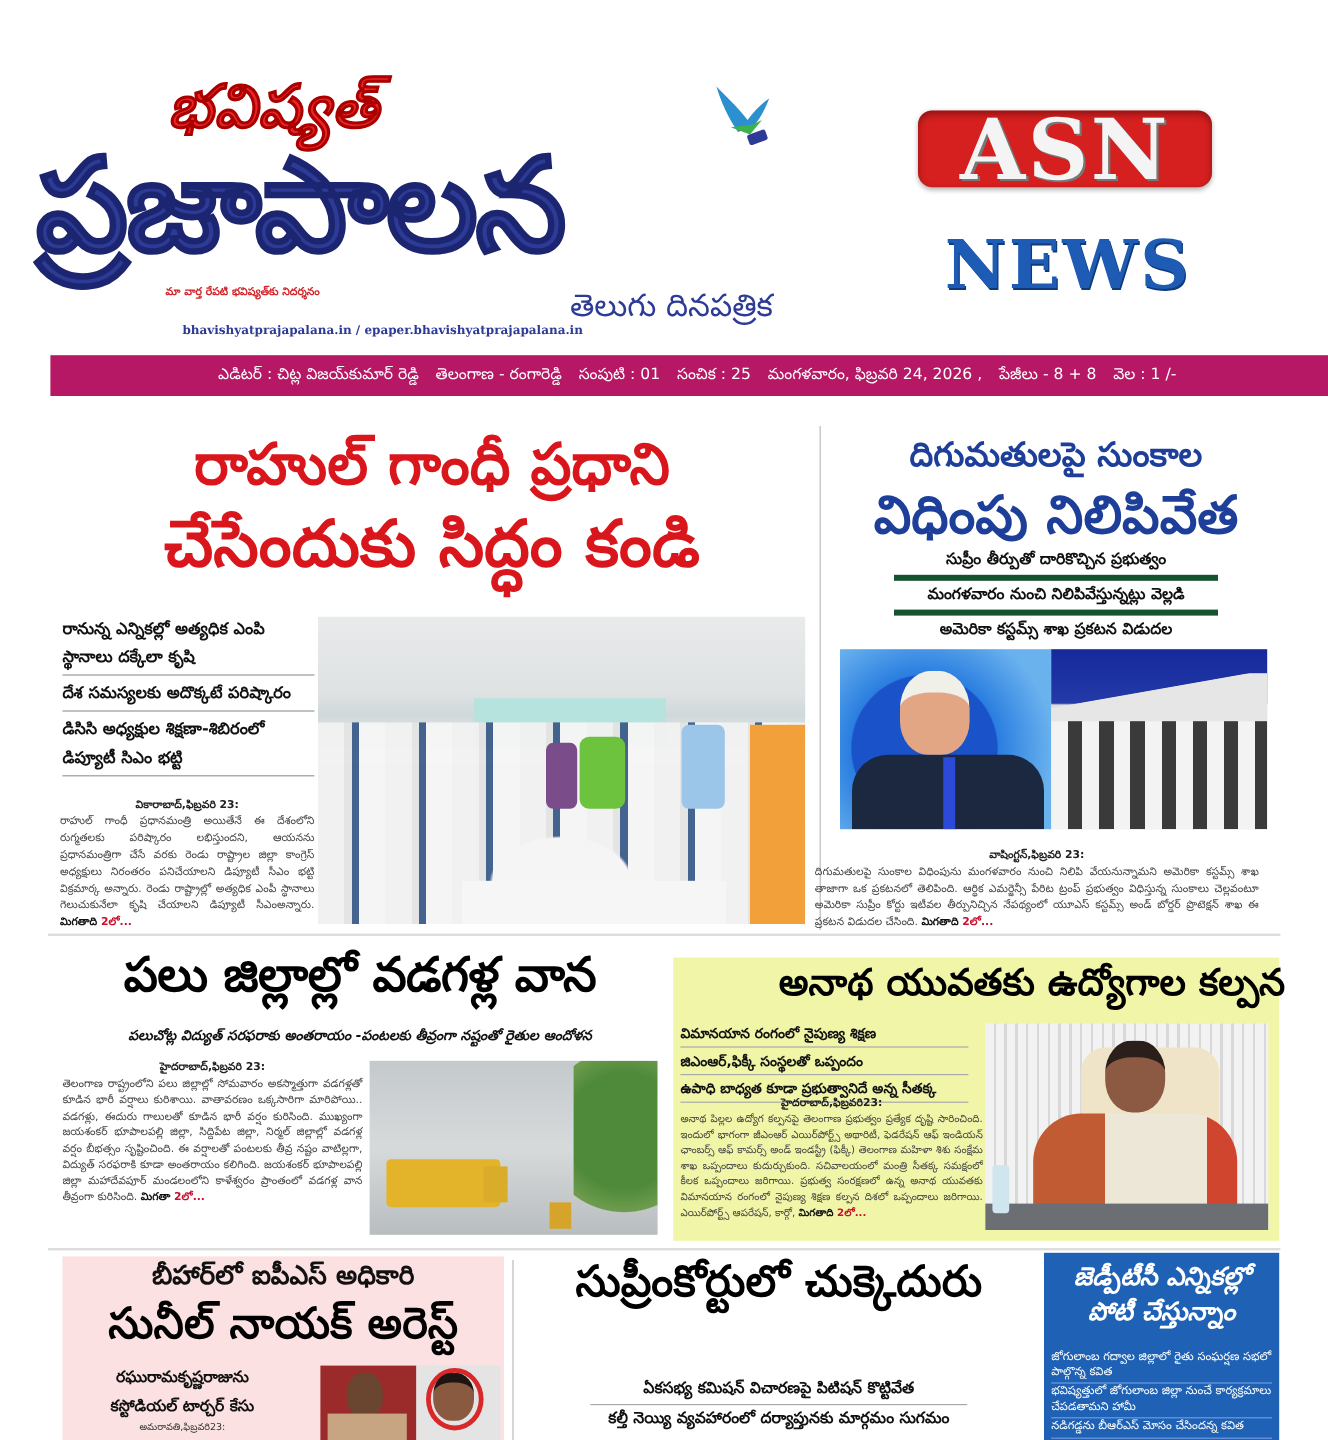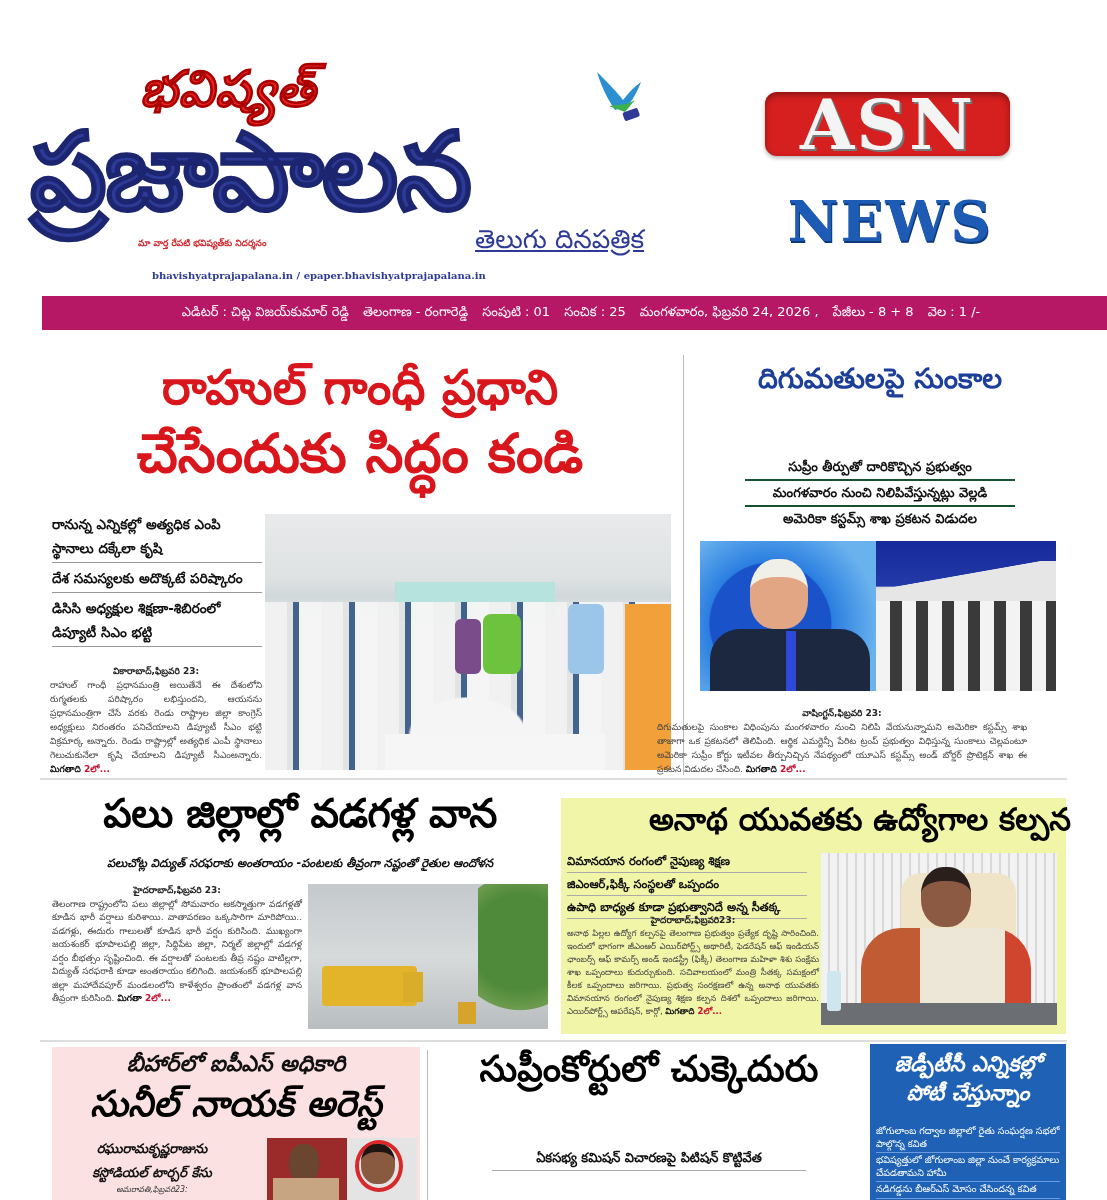--- a/index.html
+++ b/index.html
@@ -6,21 +6,21 @@
   html, body { width: 1107px; height: 1200px; background: #ffffff; overflow: hidden; }
   body { font-family: "DejaVu Sans", sans-serif; color: #111; position: relative; }
 
   
   .masthead { position: absolute; left: 0; top: 0; width: 1107px; height: 290px; }
   .logo-top { position: absolute; left: 140px; top: 60px; font-size: 50px; font-weight: bold; color: #e8262a;
               -webkit-text-stroke: 1px #a00; letter-spacing: 1px; font-style: italic; }
   .logo-main { position: absolute; left: 30px; top: 118px; font-size: 108px; font-weight: bold; color: #2d3a96;
                line-height: 1; letter-spacing: -2px; -webkit-text-stroke: 2px #1c2670; }
   .logo-tagline { position: absolute; left: 138px; top: 238px; font-size: 9px; color: #d3252a; font-weight: bold; }
-  .logo-sub { position: absolute; left: 475px; top: 224px; font-size: 26px; color: #2d3a96; text-decoration: underline; }
+  .logo-sub { position: absolute; left: 475px; top: 240px; font-size: 26px; color: #2d3a96; }
   .logo-url { position: absolute; left: 152px; top: 270px; font-size: 10px; color: #2d3a96; font-weight: bold;
               font-family: "DejaVu Serif", serif; }
   .bird { position: absolute; left: 595px; top: 70px; width: 50px; height: 58px; }
 
   .asn-box { position: absolute; left: 765px; top: 92px; width: 245px; height: 64px; background: #d61f1f;
              border-radius: 12px; box-shadow: 0 3px 6px rgba(0,0,0,0.35) inset, 0 2px 4px rgba(0,0,0,0.3);
              display: flex; align-items: center; justify-content: center; }
   .asn-text { font-family: "DejaVu Serif", serif; font-weight: bold; font-size: 70px; color: #f4f4f4;
               letter-spacing: 2px; text-shadow: 2px 2px 0 #777; }
   .news-text { position: absolute; left: 770px; top: 188px; width: 240px; text-align: center;
@@ -57,32 +57,32 @@
   .lead-body { position: absolute; left: 50px; top: 664px; width: 212px; font-size: 9px; line-height: 14px; color: #444; text-align: justify; }
   .dateline { font-weight: bold; text-align: center; color: #222; font-size: 9px; }
   .more { font-weight: bold; color: #111; }
   .more .red { color: #c8102e; }
 
   
   .r-headline { position: absolute; left: 690px; top: 362px; width: 380px; text-align: center; color: #1d3f9a; font-weight: bold; }
   .r-headline .l1 { font-size: 28px; display: block; }
   .r-headline .l2 { font-size: 44px; display: block; margin-top: 2px; }
   .r-subs { position: absolute; left: 745px; top: 455px; width: 270px; text-align: center; }
-  .r-subs .s { font-size: 13px; font-weight: bold; line-height: 24px; border-bottom: 2px solid #14532d; }
+  .r-subs .s { font-size: 13px; font-weight: bold; line-height: 24px; border-bottom: 5px solid #14532d; }
   .r-subs .s:last-child { border-bottom: none; }
   .r-photo { position: absolute; left: 700px; top: 541px; width: 356px; height: 150px; display: flex; }
   .r-photo .left { width: 176px; height: 150px; background: radial-gradient(circle at 40% 55%, #1a52c9 0 45%, #2a7ee0 46%, #6ab2ee 80%); position: relative; overflow: hidden; }
   .r-photo .left .face { position: absolute; left: 50px; top: 18px; width: 58px; height: 70px; background: #e3a684; border-radius: 45% 45% 40% 40%; border-top: 18px solid #f0efe8; }
   .r-photo .left .suit { position: absolute; left: 10px; top: 88px; width: 160px; height: 62px; background: #1c2740; border-radius: 30px 30px 0 0; }
   .r-photo .left .tie { position: absolute; left: 86px; top: 90px; width: 10px; height: 60px; background: #2c49d8; }
   .r-photo .right { width: 180px; height: 150px; background: linear-gradient(180deg, #16299b 0%, #233aa8 30%, #dcdcdc 31%); position: relative; overflow: hidden; }
   .r-photo .right .pediment { position: absolute; left: 0; top: 20px; width: 180px; height: 40px; background: linear-gradient(170deg, transparent 40%, #e6e6e6 41%); }
   .r-photo .right .cols { position: absolute; left: 0; top: 60px; width: 180px; height: 90px;
                           background: repeating-linear-gradient(90deg, #f3f3f3 0 14px, #3a3a3a 14px 26px); }
-  .r-body { position: absolute; left: 657px; top: 706px; width: 370px; font-size: 9px; line-height: 14px; color: #444; text-align: justify; }
+  .r-body { position: absolute; left: 679px; top: 706px; width: 370px; font-size: 9px; line-height: 14px; color: #444; text-align: justify; }
   .hdivider1 { position: absolute; left: 40px; top: 778px; width: 1027px; height: 2px; background: #ddd; }
 
   
   .rain-headline { position: absolute; left: 40px; top: 790px; width: 520px; text-align: center; font-size: 40px; font-weight: bold; color: #000; letter-spacing: -0.5px; }
   .rain-sub { position: absolute; left: 40px; top: 856px; width: 520px; text-align: center; font-size: 11.5px; font-weight: bold; color: #111; font-style: italic; }
   .rain-body { position: absolute; left: 52px; top: 884px; width: 250px; font-size: 9px; line-height: 13.5px; color: #444; text-align: justify; }
   .rain-photo { position: absolute; left: 308px; top: 884px; width: 240px; height: 145px;
                 background: linear-gradient(180deg, #c4c9cc 0%, #d7dadb 50%, #b8bdbf 100%); overflow: hidden; }
   .rain-photo .tree { position: absolute; right: 0; top: 0; width: 70px; height: 145px; background: radial-gradient(circle at 60% 40%, #4f8a3a 0 50%, #6e9c4e 70%, transparent 71%); }
   .rain-photo .bus { position: absolute; left: 14px; top: 82px; width: 95px; height: 40px; background: #e3b42a; border-radius: 4px; }
@@ -99,21 +99,21 @@
              background: repeating-linear-gradient(90deg, #f2f2f2 0 7px, #d8d8d8 7px 9px); overflow: hidden; }
   .y-photo .chair { position: absolute; left: 80px; top: 20px; width: 115px; height: 120px; background: #efe4c8; border-radius: 20px; }
   .y-photo .head { position: absolute; left: 100px; top: 14px; width: 50px; height: 60px; background: #8c5a43; border-radius: 45%; border-top: 14px solid #2a1f1b; }
   .y-photo .body { position: absolute; left: 40px; top: 75px; width: 170px; height: 80px; background: linear-gradient(90deg, #c05b33 0 35%, #ede7d8 35% 85%, #d0452e 85%); border-radius: 40px 40px 0 0; }
   .y-photo .desk { position: absolute; left: 0; top: 150px; width: 236px; height: 22px; background: #6b6e72; }
   .y-photo .bottle { position: absolute; left: 6px; top: 118px; width: 14px; height: 40px; background: #cfe6ef; border-radius: 3px; }
 
   .hdivider2 { position: absolute; left: 40px; top: 1040px; width: 1027px; height: 2px; background: #ddd; }
 
   
-  .pink-box { position: absolute; left: 52px; top: 1047px; width: 368px; height: 153px; background: #fbe1e2; font-style: italic; }
+  .pink-box { position: absolute; left: 52px; top: 1047px; width: 368px; height: 153px; background: #fbe1e2; }
   .p-l1 { position: absolute; left: 0; top: 4px; width: 368px; text-align: center; font-size: 22px; font-weight: bold; color: #111; }
   .p-l2 { position: absolute; left: 0; top: 36px; width: 368px; text-align: center; font-size: 36px; font-weight: bold; color: #000; }
   .p-subs { position: absolute; left: 10px; top: 90px; width: 180px; text-align: center; }
   .p-subs .s { font-size: 13px; font-weight: bold; line-height: 24px; color: #111; }
   .p-date { font-size: 8px; text-align: center; color: #333; }
   .p-photo { position: absolute; left: 215px; top: 91px; width: 150px; height: 62px; display: flex; }
   .p-photo .a { width: 80px; height: 62px; background: #9b2a2a; position: relative; overflow: hidden; }
   .p-photo .a .face { position: absolute; left: 22px; top: 6px; width: 30px; height: 38px; background: #6a4630; border-radius: 45%; }
   .p-photo .a .uni { position: absolute; left: 6px; top: 40px; width: 66px; height: 22px; background: #c7a582; }
   .p-photo .b { width: 70px; height: 62px; background: #e4e4e4; position: relative; overflow: hidden; }
@@ -191,20 +191,21 @@
       <span class="red">2లో...</span>
     </span>
   </div>
 </article>
 
 <div class="vdivider"></div>
 
 <article>
   <h2 class="r-headline">
     <span class="l1">దిగుమతులపై సుంకాల</span>
+    <span class="l2">విధింపు నిలిపివేత</span>
   </h2>
   <div class="r-subs">
     <div class="s">సుప్రీం తీర్పుతో దారికొచ్చిన ప్రభుత్వం</div>
     <div class="s">మంగళవారం నుంచి నిలిపివేస్తున్నట్లు వెల్లడి</div>
     <div class="s">అమెరికా కస్టమ్స్ శాఖ ప్రకటన విడుదల</div>
   </div>
   <div class="r-photo">
     <div class="left">
       <div class="suit"></div>
         <div class="face"></div>
@@ -293,20 +294,21 @@
 </article>
 
 <div class="vdivider2"></div>
 
 <article>
   <h2 class="c-headline">
     <span class="l2">సుప్రీంకోర్టులో చుక్కెదురు</span>
   </h2>
   <div class="c-subs">
     <div class="s">ఏకసభ్య కమిషన్ విచారణపై పిటిషన్ కొట్టివేత</div>
+    <div class="s">కల్తీ నెయ్యి వ్యవహారంలో దర్యాప్తునకు మార్గమం సుగమం</div>
   </div>
 </article>
 
 <article class="blue-box">
   <h2 class="bb-head">
     <span>జెడ్పీటీసీ ఎన్నికల్లో</span><br>
     <span>పోటీ చేస్తున్నాం</span>
   </h2>
   <div class="bb-subs">
     <div class="s">జోగులాంబ గద్వాల జిల్లాలో రైతు సంఘర్షణ సభలో పాల్గొన్న కవిత</div>

